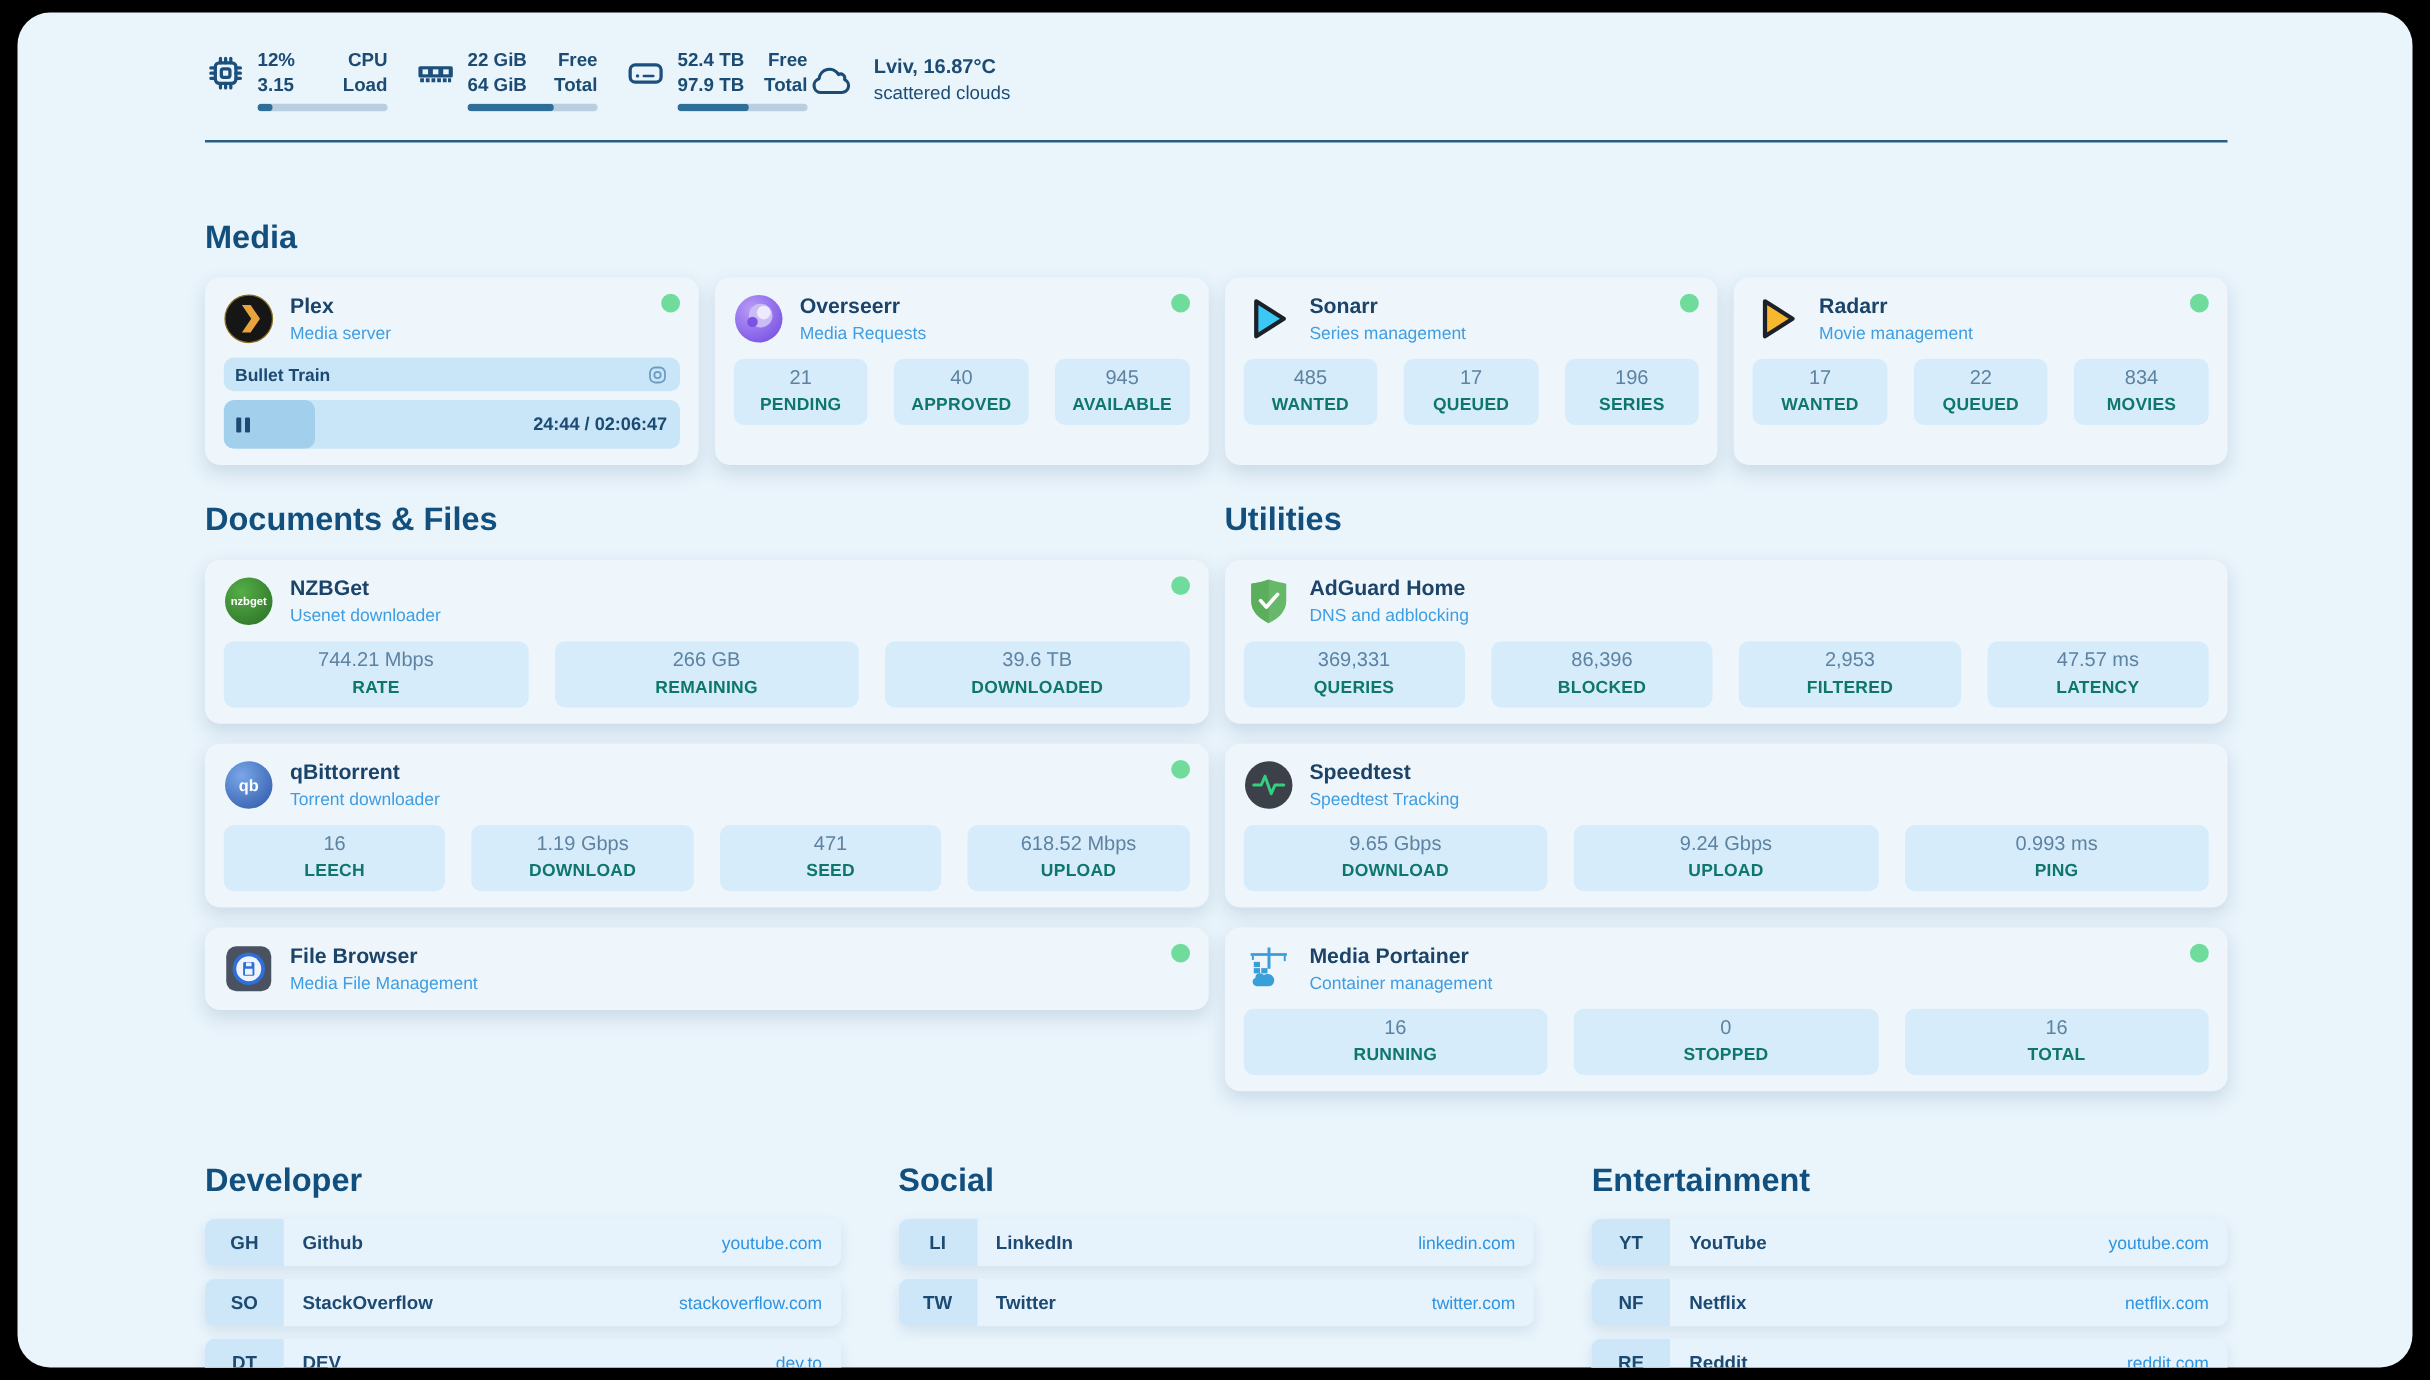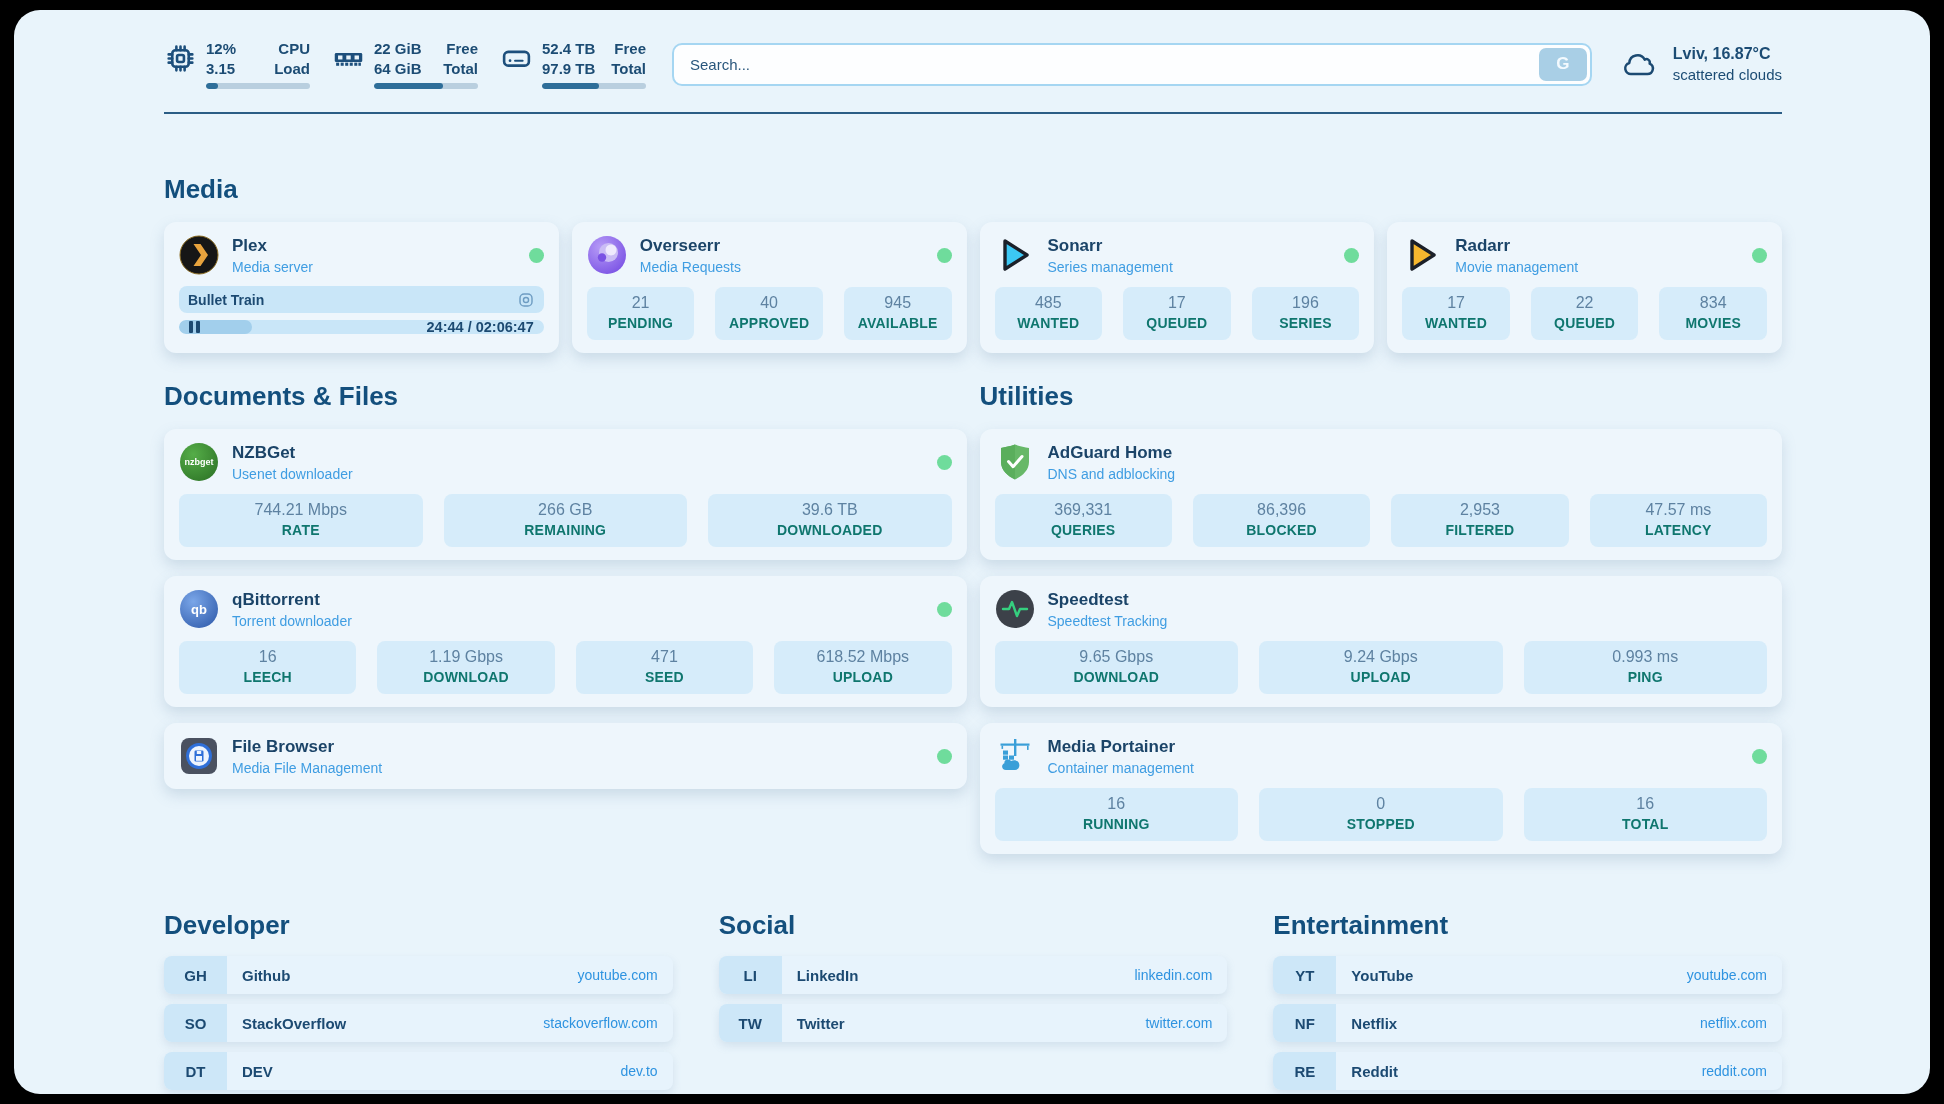--- a/index.html
+++ b/index.html
@@ -51,21 +51,21 @@
 
   
   h2.section-title { font-size: 26px; font-weight: 700; color: #134f7d; }
   .sec-media { margin-top: 60px; }
   .media-grid { display: grid; grid-template-columns: repeat(4, 1fr); gap: 13px; margin-top: 17px; }
 
   .card {
     background: #eef6fc; border-radius: 12px; padding: 13px 15px;
     box-shadow: 0 6px 14px rgba(110,145,175,.25); cursor: pointer;
   }
-  .card-head { display: flex; align-items: center; gap: 13px; }
+  .card-head { display: flex; gap: 13px; }
   .app-icon { width: 40px; height: 40px; flex: none; }
   .app-icon svg { width: 40px; height: 40px; display: block; }
   .titles { display: flex; flex-direction: column; gap: 3px; }
   .app-title { font-size: 17px; font-weight: 700; color: #1b4468; }
   .app-sub { font-size: 14px; color: #3f9de2; }
   .status-dot { width: 15px; height: 15px; border-radius: 50%; background: #6fdc9c; margin-left: auto; flex: none; }
 
   .tiles { display: grid; gap: 21px; margin-top: 12px; }
   .tiles.c3 { grid-template-columns: repeat(3, 1fr); }
   .tiles.c4 { grid-template-columns: repeat(4, 1fr); }
@@ -75,21 +75,21 @@
 
   
   .media-row {
     margin-top: 11px; background: #c9e6f8; border-radius: 8px; height: 27px;
     display: flex; align-items: center; padding: 0 9px;
     color: #1c4a72; font-weight: 700; font-size: 14px;
   }
   .media-row .cast { margin-left: auto; display: flex; }
   .progress-row {
     margin-top: 7px; position: relative; background: #c9e6f8; border-radius: 8px;
-    height: 14px; display: flex; align-items: center; overflow: hidden; padding: 0 10px;
+    height: 39px; display: flex; align-items: center; overflow: hidden; padding: 0 10px;
   }
   .progress-fill { position: absolute; left: 0; top: 0; bottom: 0; background: #a2cfec; border-radius: 8px; }
   .pause { position: relative; display: flex; gap: 3.5px; }
   .pause i { width: 3.5px; height: 12px; background: #1c4a72; border-radius: 1px; display: block; }
   .ptime { margin-left: auto; position: relative; font-weight: 700; font-size: 14.5px; color: #1c4a72; }
 
   
   .cols { display: grid; grid-template-columns: 1fr 1fr; gap: 13px; margin-top: 28px; align-items: start; }
   .col .card { margin-top: 16px; }
   .col .card:first-of-type { margin-top: 17px; }
@@ -190,24 +190,20 @@
               <span>Total</span>
             </div>
           </div>
           <div class="hw-bar">
             <div class="hw-bar-fill" style="width: 55%;"></div>
           </div>
         </div>
       </div>
     </div>
 
-    <div class="searchwrap">
-      <input type="text" placeholder="Search..." style="">
-      <button class="search-provider">G</button>
-    </div>
 
     <div class="weather">
       <svg viewBox="0 0 34 26" fill="none">
         <path d="M9.5 21.5h13.8a4.6 4.6 0 0 0 1.9-8.8c.8-2.6-1.9-4.8-4.2-3.4A7 7 0 0 0 7.9 12.1 4.8 4.8 0 0 0 9.5 21.5Z" stroke="#1c4a72" stroke-width="2.1" stroke-linejoin="round"></path>
       </svg>
       <div class="weather-text">
         <div class="weather-main">Lviv, 16.87°C</div>
         <div class="weather-sub">scattered clouds</div>
       </div>
     </div>

